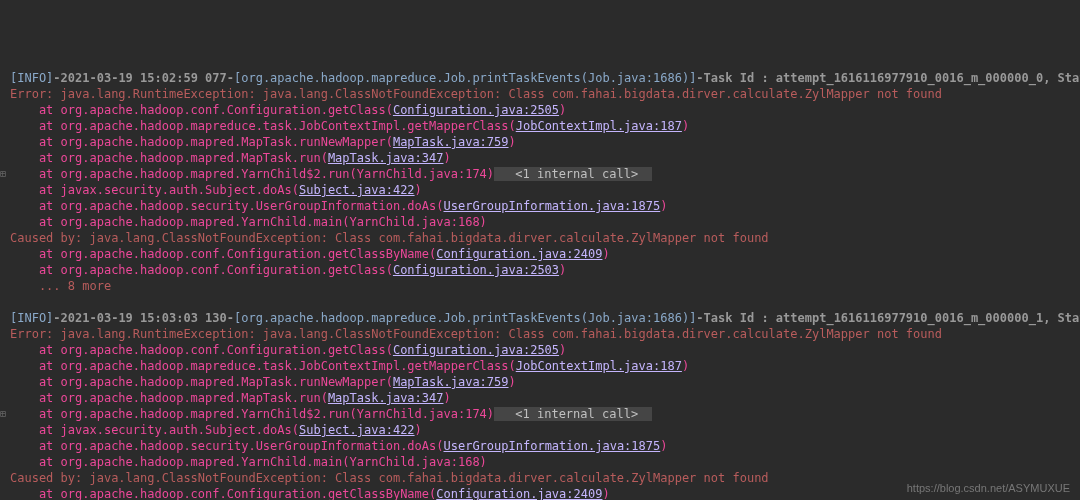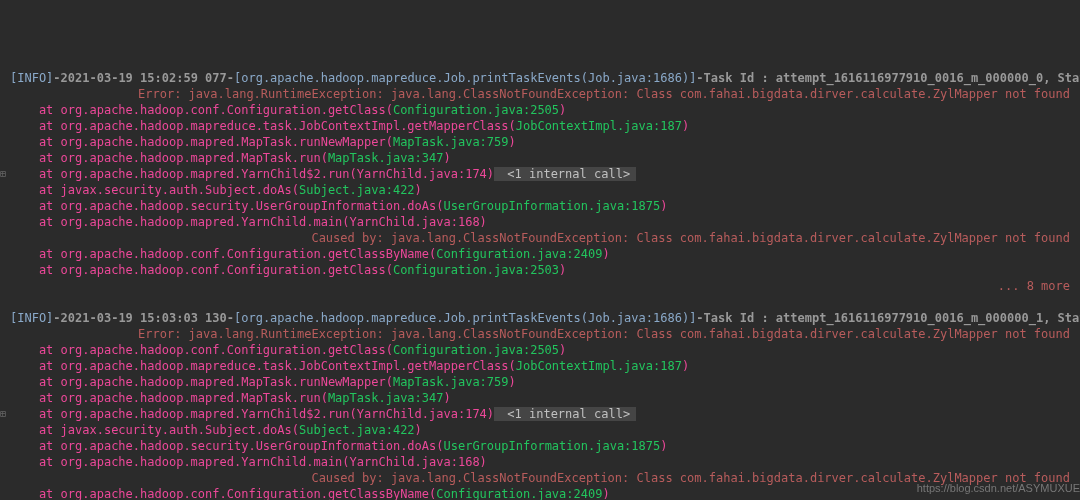--- a/index.html
+++ b/index.html
@@ -12,34 +12,34 @@
       padding: 6px 10px;
       white-space: pre;
       overflow: hidden;
       width: 1080px;
       height: 500px;
       position: relative;
     }
     .line { display: block; }
     .info { color: #8aa9c9; }
     .gray { color: #999999; font-weight: bold; }
-    .err { color: #b85c5c; text-align: right; }
+    .err { color: #b85c5c; }
     .at { color: #ec4899; }
-    .link { color: #22c55e; }
-    .hl { background: #454545; color: #c0c0c0; padding: 0 6px; }
+    .link { color: #c4b5fd; text-decoration: underline; }
+    .hl { background: #454545; color: #c0c0c0; padding: 0 14px; }
     .expand {
       position: absolute;
       left: 0;
       color: #666;
       font-size: 10px;
       cursor: pointer;
     }
     .watermark {
       position: absolute;
-      right: 0;
+      right: 10px;
       bottom: 4px;
       font-size: 11px;
       color: #777;
       font-family: Arial, sans-serif;
     }
   </style>
 </head>
 <body>
 
 

